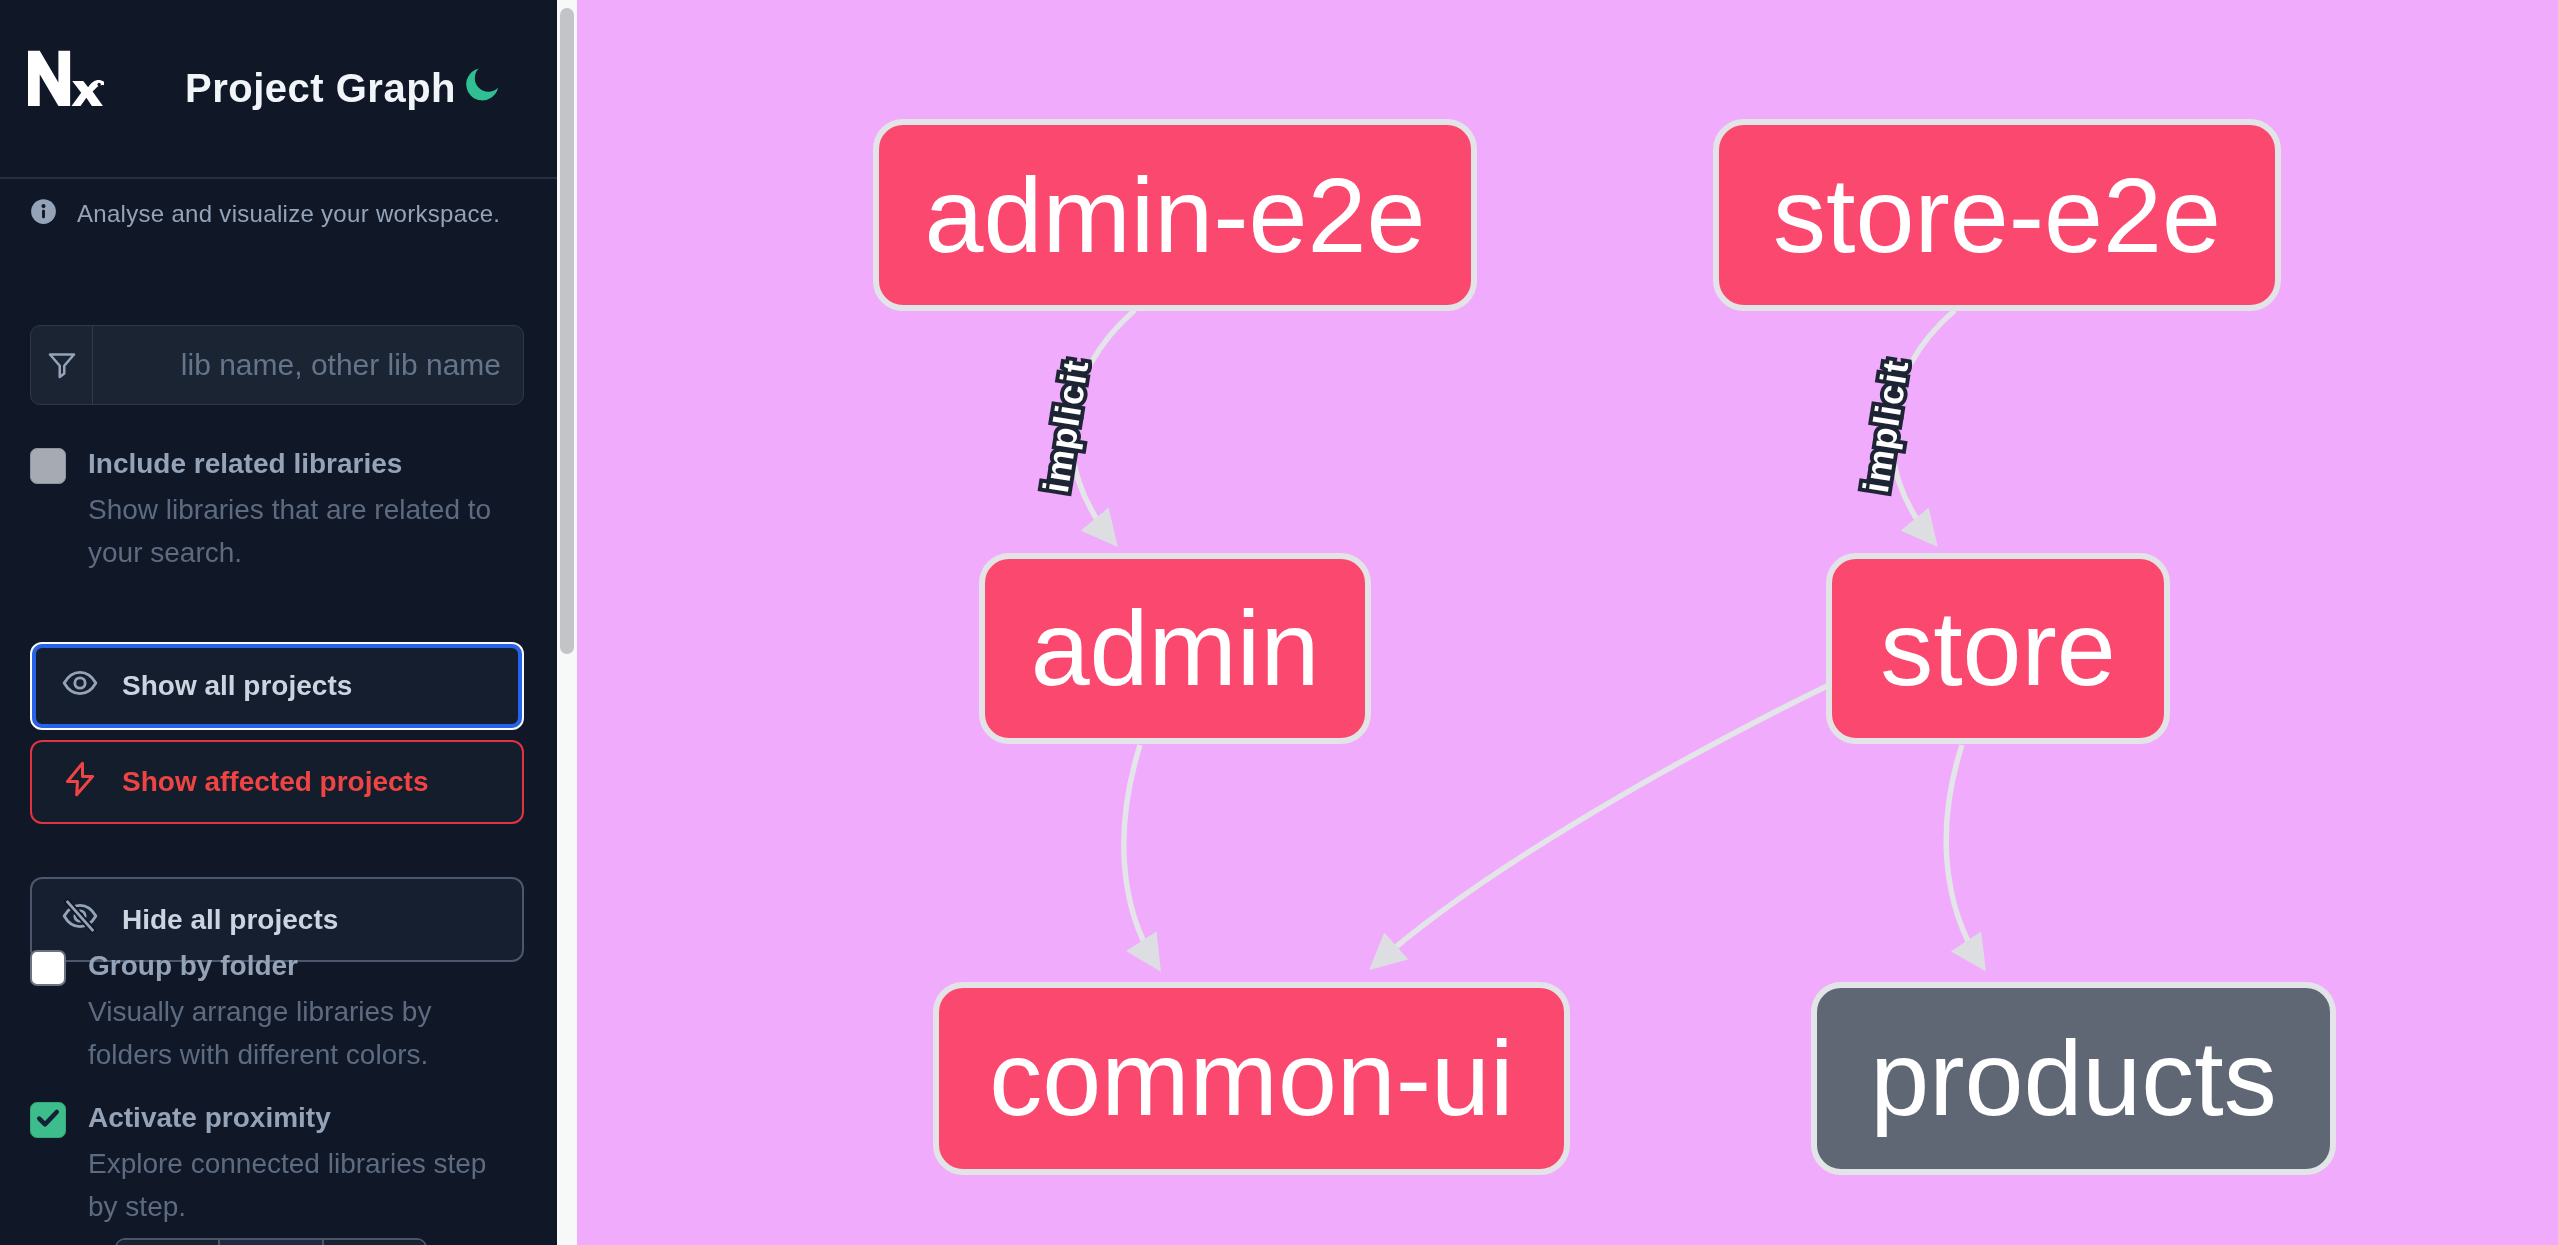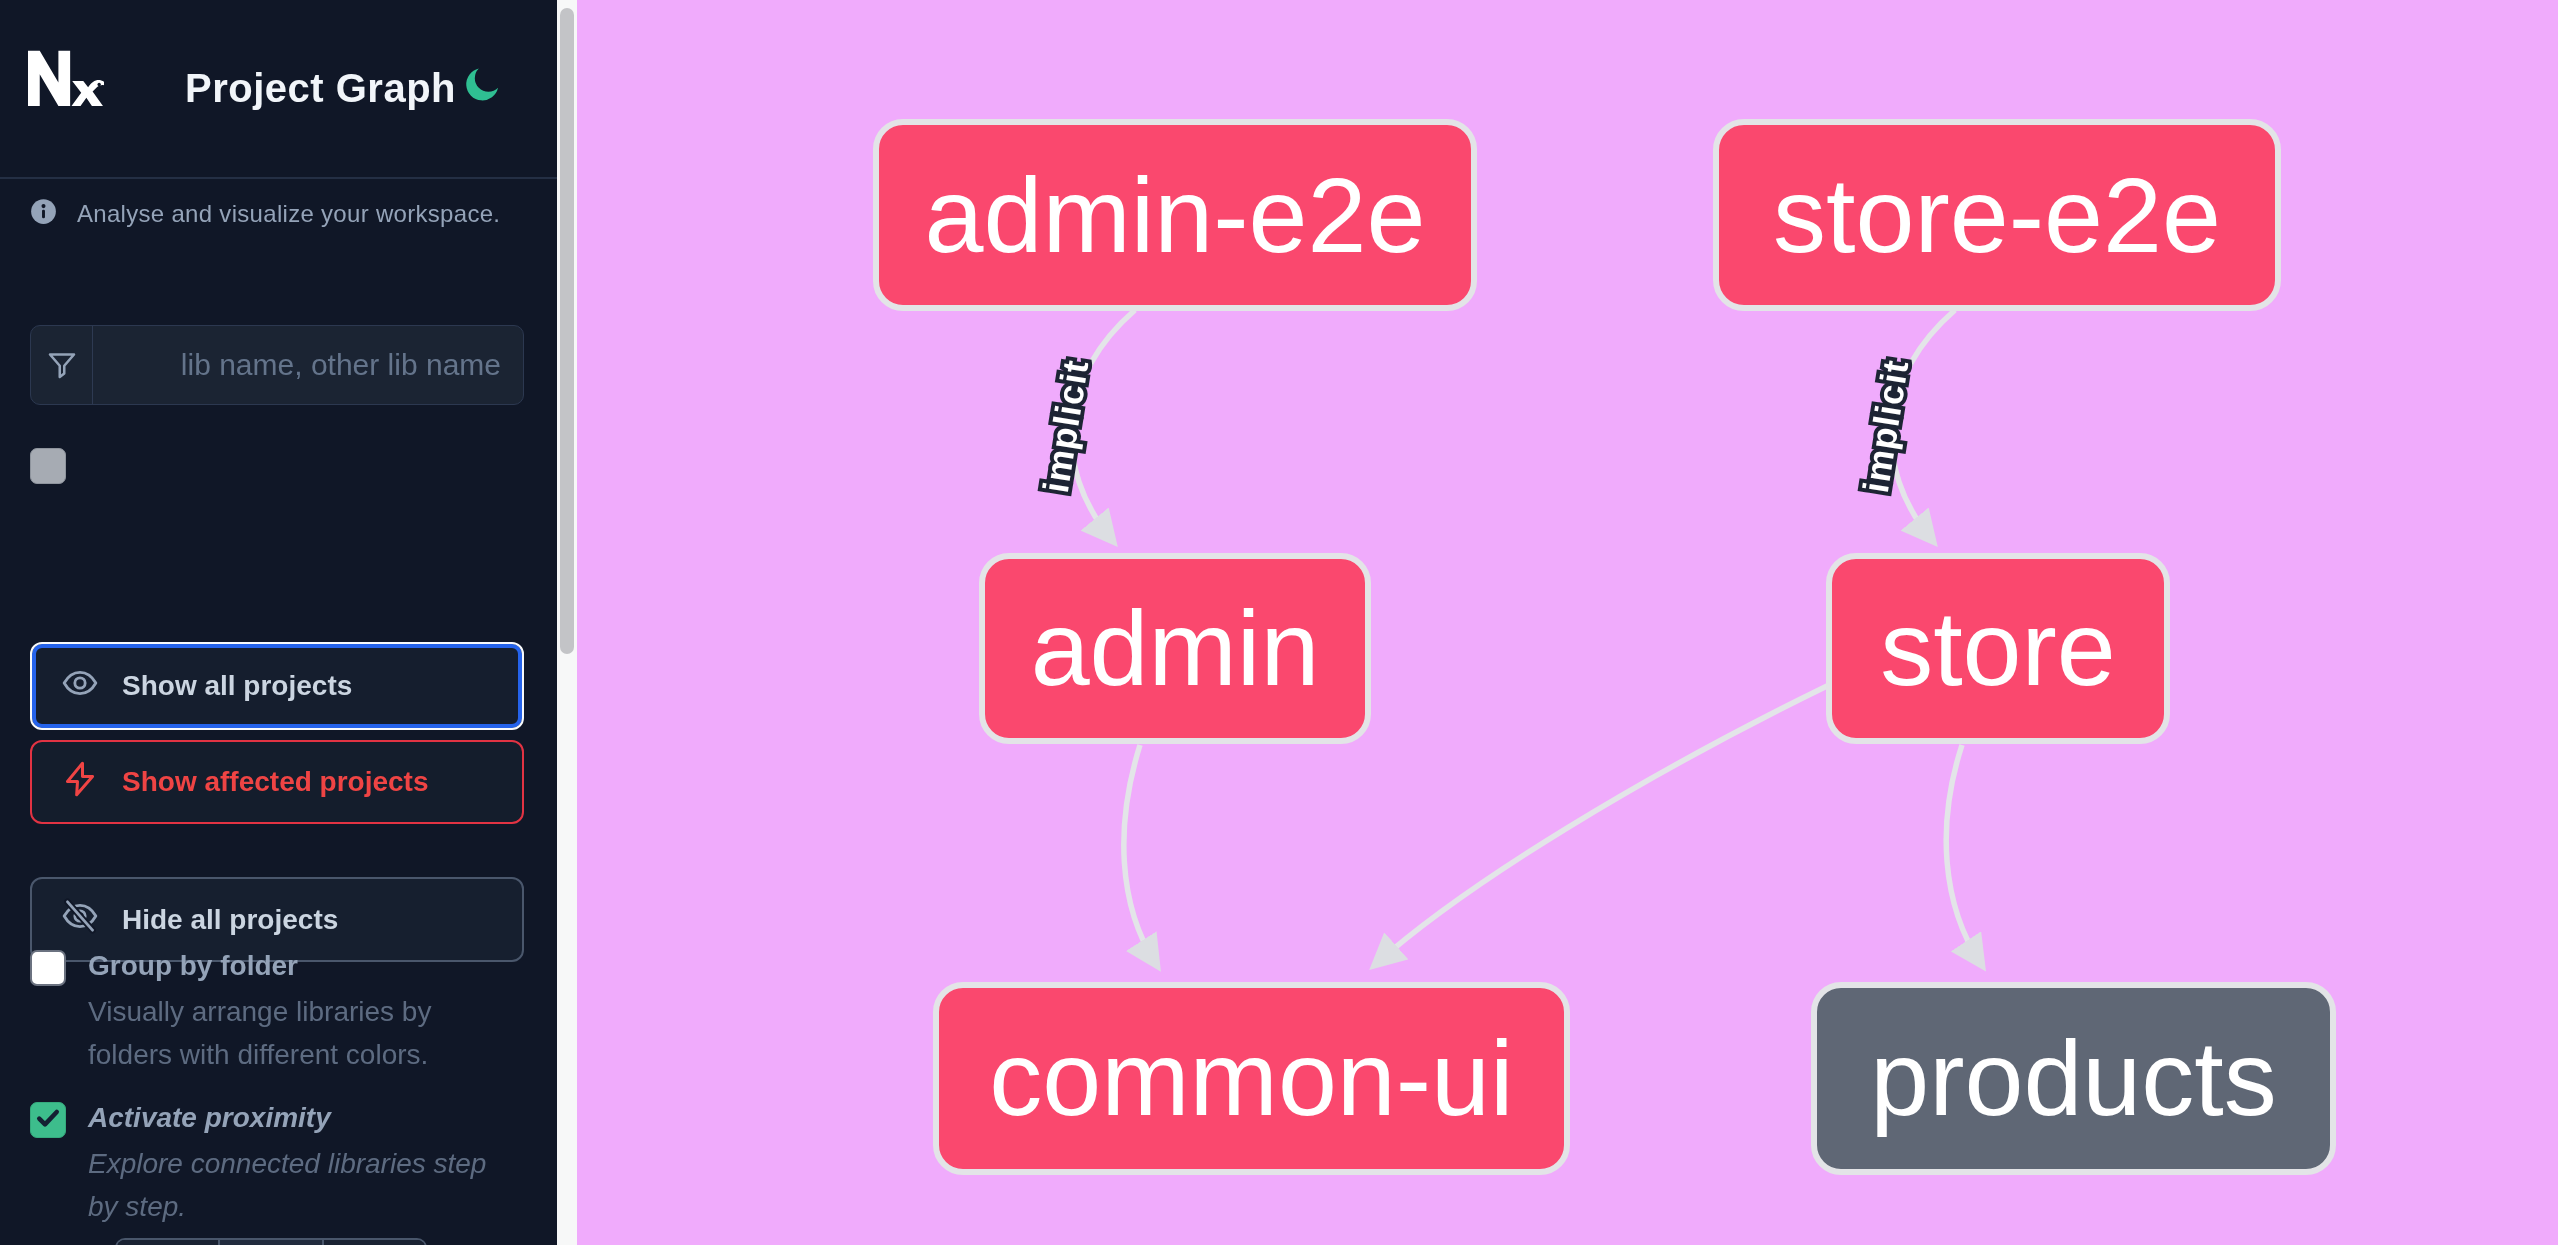--- a/index.html
+++ b/index.html
@@ -29,21 +29,21 @@
   .toggle .lbl{font-size:28px;font-weight:600;color:#94a3b8;line-height:36px;}
   .toggle .desc{margin-top:6px;font-size:28px;color:#5d6b81;line-height:43px;}
 
   .side-btn{position:absolute;left:30px;width:494px;display:flex;align-items:center;gap:22px;padding:0 0 0 28px;border-radius:12px;cursor:pointer;font-size:28px;font-weight:600;margin-top:36px;}
   .btn-showall{top:606px;height:88px;background:#151e2e;border:2px solid #f8fafc;box-shadow:inset 0 0 0 4px #2563eb;color:#cbd5e1;}
   .btn-affected{top:704px;height:84px;background:#141d2c;border:2px solid #e23343;color:#ef4444;}
   .btn-hideall{top:841px;height:85px;background:#161f2f;border:2px solid #4a576c;color:#cbd5e1;}
 
   .tgl-include{top:446px;}
   .tgl-group{top:948px;}
-  .tgl-prox{top:1100px;font-style:italic;}
+  .tgl-prox{top:1100px;}
 
   .stepper{position:absolute;left:115px;top:1238px;width:312px;height:20px;border:2px solid #49566b;border-bottom:none;border-radius:10px 10px 0 0;display:flex;overflow:hidden;}
   .stepper .cell{flex:1;background:#1a2232;}
   .stepper .cell.mid{background:#212b3d;border-left:2px solid #49566b;border-right:2px solid #49566b;}
 
   
   .scrollbar{position:absolute;left:557px;top:0;width:20px;height:1245px;background:#f7f8f8;z-index:6;}
   .scroll-thumb{position:absolute;left:3px;top:8px;width:14px;height:646px;background:#c3c4c7;border-radius:7px;cursor:pointer;}
 
   
@@ -97,20 +97,24 @@
       <span class="search-icon-cell">
         <svg width="36" height="36" viewBox="0 0 24 24" fill="none" stroke="#94a3b8" stroke-width="1.7" stroke-linejoin="round" stroke-linecap="round">
           <path d="M4 5 h16 l-6.5 7.5 v5.2 l-3 2.3 v-7.5 Z"></path>
         </svg>
       </span>
       <input type="text" placeholder="lib name, other lib name" style="">
     </div>
 
     <div class="toggle tgl-include">
       <span class="cb cb-gray" role="checkbox" aria-checked="false"></span>
+      <div class="tx">
+        <div class="lbl">Include related libraries</div>
+        <div class="desc">Show libraries that are related to your search.</div>
+      </div>
     </div>
 
     <button class="side-btn btn-showall">
       <span>
         <svg width="40" height="40" viewBox="0 0 24 24" fill="none" stroke="#94a3b8" stroke-width="1.7" stroke-linejoin="round" stroke-linecap="round">
           <path d="M2.5 12 C 5 7.6 8.2 5.6 12 5.6 s 7 2 9.5 6.4 C 19 16.4 15.8 18.4 12 18.4 s -7 -2 -9.5 -6.4 Z"></path>
           <circle cx="12" cy="12" r="3.1"></circle>
         </svg>
       </span>
       <span>Show all projects</span>

